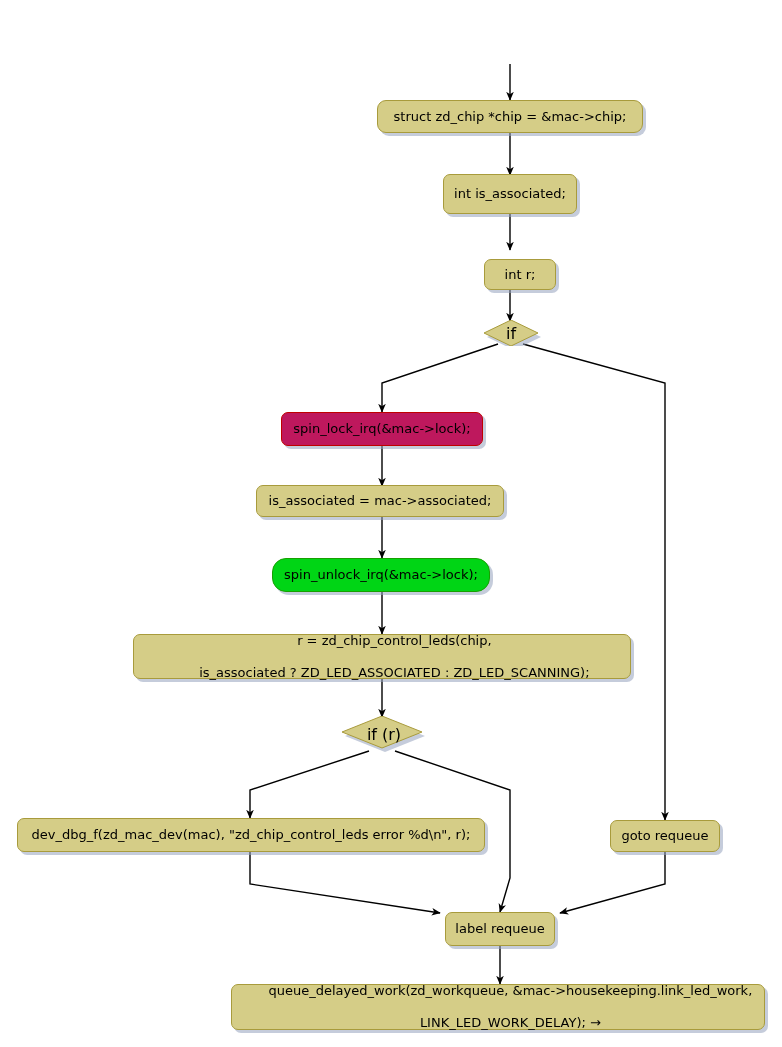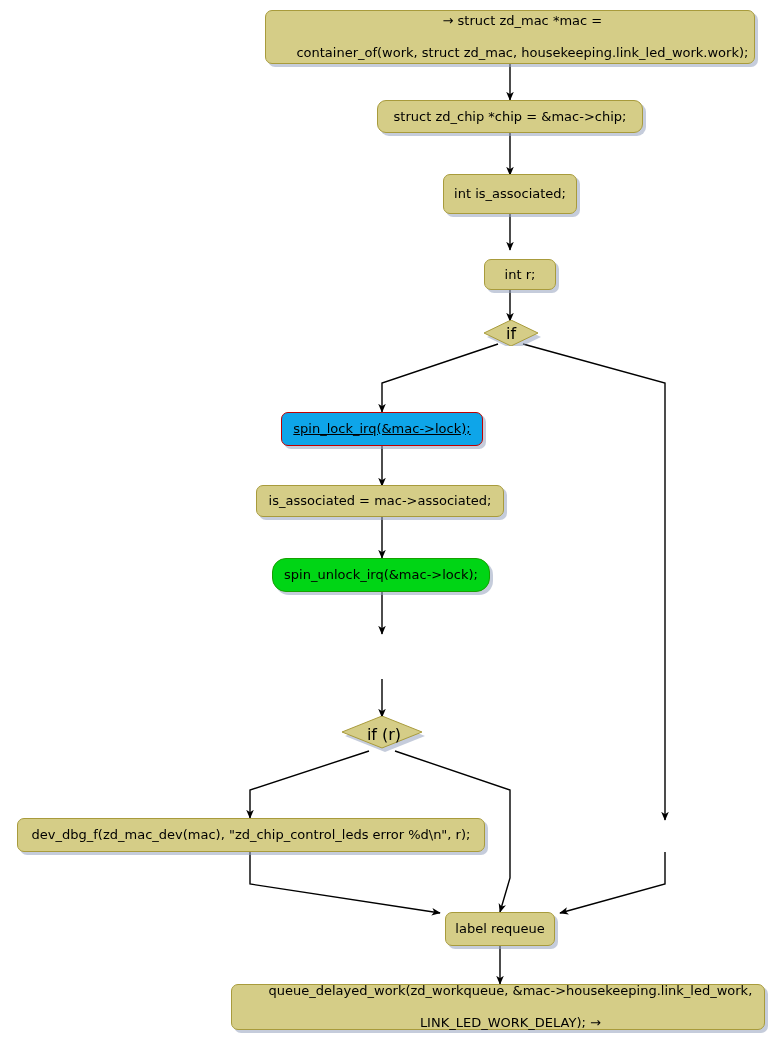--- a/index.html
+++ b/index.html
@@ -45,23 +45,22 @@
     text-align: center;
     display: flex;
     align-items: center;
     justify-content: center;
     white-space: pre;
     box-shadow: 3px 3px 0 rgba(150, 163, 190, 0.55);
     padding: 0 8px;
   }
 
   .node.red {
-    background: #0ea5e9;
+    background: #be185d;
     border-color: #c00000;
-    text-decoration: underline;
   }
   .node.green {
     background: #00d515;
     border-color: #17a000;
   }
 
   
   .diamond {
     position: absolute;
     box-sizing: border-box;
@@ -126,26 +125,20 @@
       <path d="M395,751 L510,790 L510,878 L500,912"></path>
 
       <path d="M250,852 L250,884 L440,913"></path>
 
       <path d="M665,852 L665,884 L560,913"></path>
 
       <path d="M500,946 L500,984"></path>
     </g>
   </svg>
 
-  <div class="node" style="left:265px; top:10px; width:490px; height:54px;">
-    <span>
-      <span>→ struct zd_mac *mac =</span><br>
-      <span>container_of(work, struct zd_mac, housekeeping.link_led_work.work);</span>
-    </span>
-  </div>
 
   <div class="node" style="left:377px; top:100px; width:266px; height:33px;border-radius:9px;">
     <span>struct zd_chip *chip = &amp;mac-&gt;chip;</span>
   </div>
 
   <div class="node" style="left:443px; top:174px; width:134px; height:40px;">
     <span>int is_associated;</span>
   </div>
 
   <div class="node" style="left:484px; top:259px; width:72px; height:31px;">
@@ -165,33 +158,42 @@
   </div>
 
   <div class="node" style="left:256px; top:485px; width:248px; height:32px;">
     <span>is_associated = mac-&gt;associated;</span>
   </div>
 
   <div class="node green" style="left:272px; top:558px; width:218px; height:34px;border-radius:14px;">
     <span>spin_unlock_irq(&amp;mac-&gt;lock);</span>
   </div>
 
+  <div class="node" style="left:133px; top:634px; width:498px; height:45px;">
+    <span>
+      <span>r = zd_chip_control_leds(chip,</span><br>
+      <span>is_associated ? ZD_LED_ASSOCIATED : ZD_LED_SCANNING);</span>
+    </span>
+  </div>
 
   <div class="diamond" style="left:342px; top:716px; width:84px; height:36px;">
     <svg class="shape" viewBox="0 0 84 36" preserveAspectRatio="none">
       <polygon points="43,4 83,20 43,36 3,20" fill="rgba(150,163,190,0.55)" stroke="none"></polygon>
       <polygon points="40,0 80,16 40,32 0,16" fill="#d5cd87" stroke="#a89b3c" stroke-width="1"></polygon>
     </svg>
     <div class="dlabel" style="padding-bottom:4px;">if (r)</div>
   </div>
 
   <div class="node" style="left:17px; top:818px; width:468px; height:34px;">
     <span>dev_dbg_f(zd_mac_dev(mac), "zd_chip_control_leds error %d\n", r);</span>
   </div>
 
+  <div class="node" style="left:610px; top:820px; width:110px; height:32px;">
+    <span>goto requeue</span>
+  </div>
 
   <div class="node" style="left:445px; top:912px; width:110px; height:34px;">
     <span>label requeue</span>
   </div>
 
   <div class="node" style="left:231px; top:984px; width:534px; height:46px;">
     <span>
       <span>queue_delayed_work(zd_workqueue, &amp;mac-&gt;housekeeping.link_led_work,</span><br>
       <span>LINK_LED_WORK_DELAY); →</span>
     </span>

